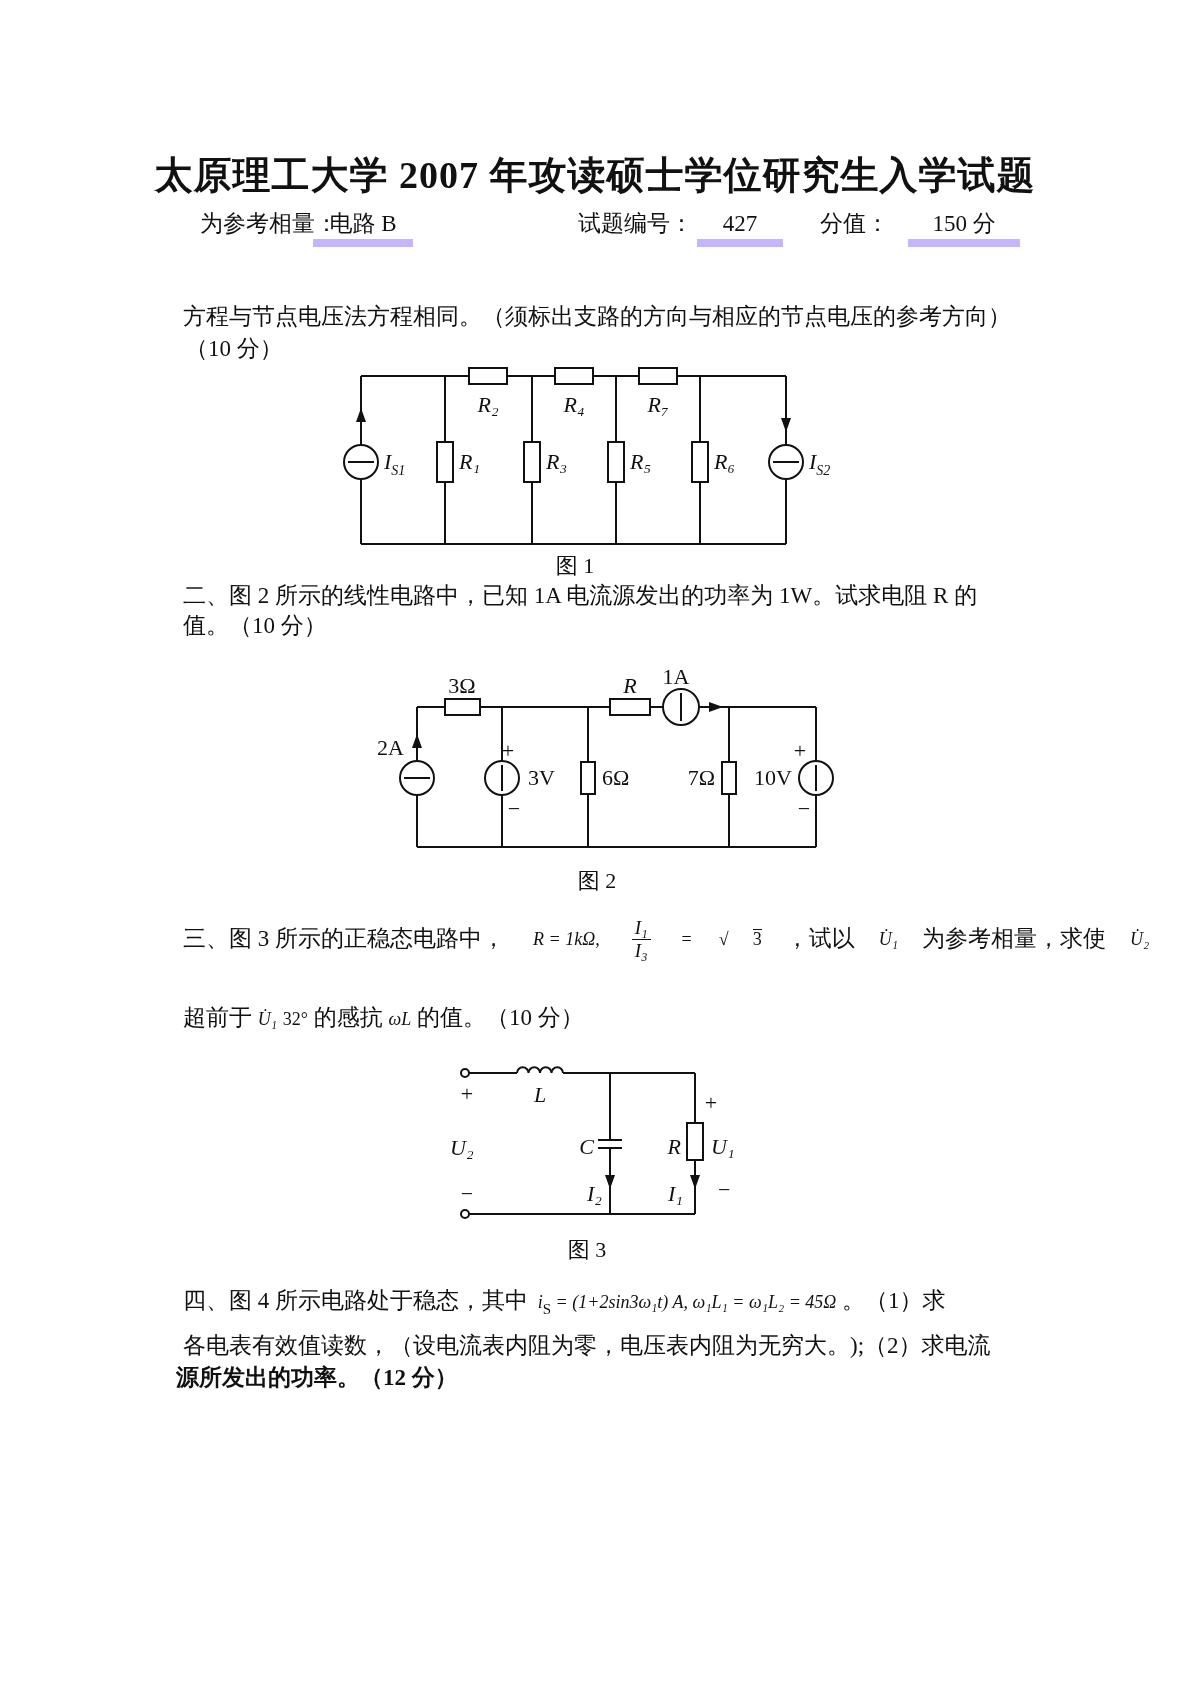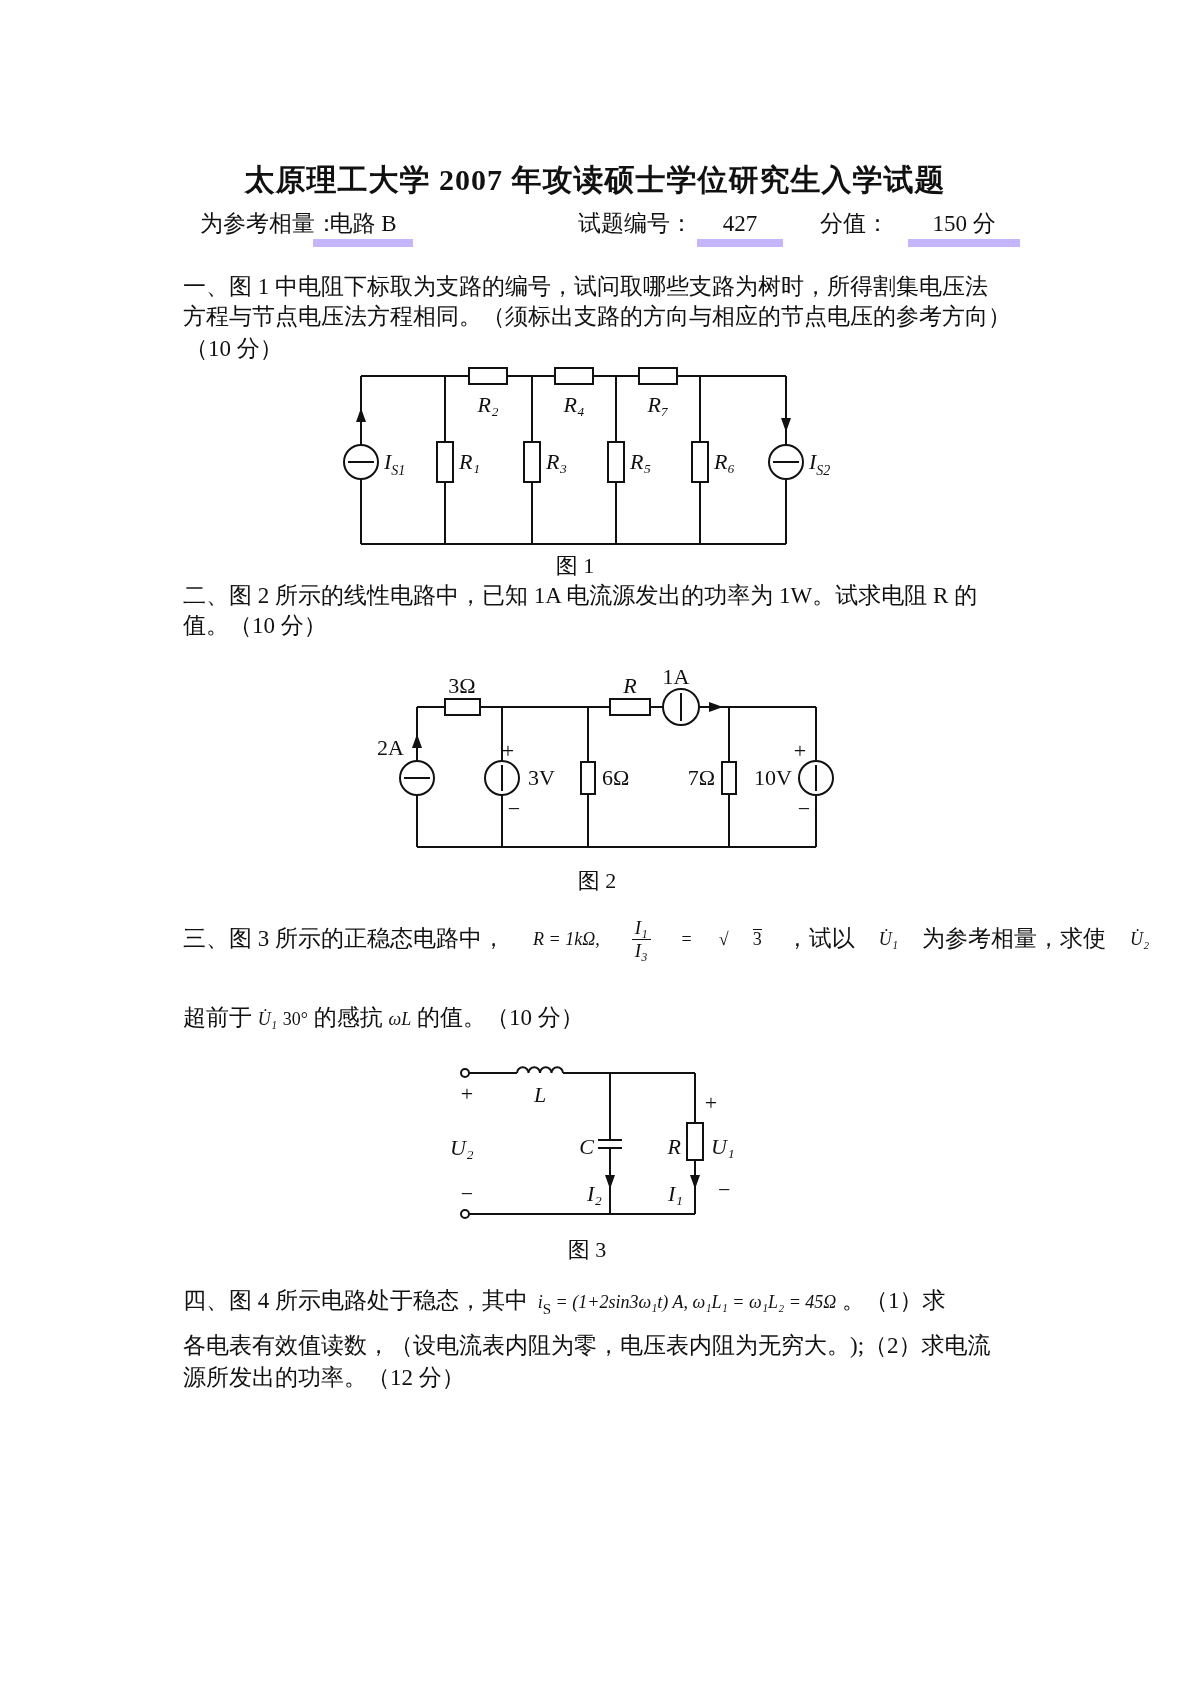--- a/index.html
+++ b/index.html
@@ -1,21 +1,21 @@
 <!DOCTYPE html>
 <html><head>
 <meta charset="utf-8">
 <style>
   html,body{margin:0;padding:0;background:#e8e8e8;}
   .page{
     position:relative;width:1190px;height:1683px;background:#ffffff;
     font-family:"Liberation Serif","DejaVu Serif",serif;color:#111;overflow:hidden;
   }
   .abs{position:absolute;white-space:nowrap;}
-  .title{left:0;top:150px;width:1190px;text-align:center;font-size:30px;font-weight:bold;letter-spacing:1px;margin-top:10px;}
+  .title{left:0;top:150px;width:1190px;text-align:center;font-size:38px;font-weight:bold;letter-spacing:1px;}
   .bline{font-size:23px;line-height:30px;}
   .uline{border-bottom:8px solid #c4b5fd;text-align:center;display:inline-block;}
   .mi{font-style:italic;}
   .mformula{font-size:18px;}
   .frac{display:inline-flex;flex-direction:column;align-items:center;vertical-align:middle;font-size:19px;line-height:1.15;margin:0 4px;}
   .frac .den{border-top:1.7px solid #111;padding:0 3px;}
   .sqrt-arg{display:inline-block;border-top:1.7px solid #111;line-height:1.05;}
   .q3line{display:flex;align-items:center;}
   .caption{font-size:22px;text-align:center;width:110px;}
   svg text{font-family:"Liberation Serif","DejaVu Serif",serif;font-size:22px;fill:#111;}
@@ -32,21 +32,20 @@
   <div class="abs bline" style="left:0;top:209px;width:1190px;">
     <span class="abs" style="left:200px;">为参考相量：</span>
     <span class="abs uline" style="left:313px;width:100px;">电路 B</span>
     <span class="abs" style="left:578px;">试题编号：</span>
     <span class="abs uline" style="left:697px;width:86px;">427</span>
     <span class="abs" style="left:820px;">分值：</span>
     <span class="abs uline" style="left:908px;width:112px;">150 分</span>
   </div>
 
 
-  <div class="abs bline" style="left:183px;top:272px;">一、图 1 中电阻下标取为支路的编号，试问取哪些支路为树时，所得割集电压法</div>
   <div class="abs bline" style="left:183px;top:302px;">方程与节点电压法方程相同。（须标出支路的方向与相应的节点电压的参考方向）</div>
   <div class="abs bline" style="left:185px;top:334px;">（10 分）</div>
 
   <svg class="abs" style="left:340px;top:350px;" width="520" height="210" viewBox="0 0 520 210">
     <g stroke="#111" stroke-width="2" fill="none">
       <line x1="21" y1="26" x2="446" y2="26"></line>
       <line x1="21" y1="194" x2="446" y2="194"></line>
       <line x1="105" y1="26" x2="105" y2="194"></line>
       <line x1="192" y1="26" x2="192" y2="194"></line>
       <line x1="276" y1="26" x2="276" y2="194"></line>
@@ -143,21 +142,21 @@
     <span class="mformula sqrt-arg">3</span>
     <span>，试以</span>
     <span class="mi mformula">U̇₁</span>
     <span>为参考相量，求使</span>
     <span class="mi mformula">U̇₂</span>
   </div>
 
   <div class="abs bline" style="left:183px;top:1003px;">
     <span>超前于</span>
     <span class="mi mformula">U̇₁</span>
-    <span class="mformula">30°</span>
+    <span class="mformula">32°</span>
     <span>的感抗</span>
     <span class="mi mformula">ωL</span>
     <span>的值。（10 分）</span>
   </div>
 
   <svg class="abs" style="left:430px;top:1055px;" width="320" height="175" viewBox="0 0 320 175">
     <g stroke="#111" stroke-width="2" fill="none">
       <line x1="39" y1="18" x2="87" y2="18"></line>
       <path d="M87 18 a5.75 5.75 0 0 1 11.5 0 a5.75 5.75 0 0 1 11.5 0 a5.75 5.75 0 0 1 11.5 0 a5.75 5.75 0 0 1 11.5 0"></path>
       <line x1="133" y1="18" x2="265" y2="18"></line>
@@ -187,15 +186,15 @@
     <text x="288" y="142">−</text>
   </svg>
   <div class="abs caption" style="left:532px;top:1235px;">图 3</div>
 
   <div class="abs bline" style="left:183px;top:1286px;">
     <span>四、图 4 所示电路处于稳态，其中</span>
     <span class="mi mformula" style="margin-left:4px;">i</span><sub class="mformula" style="font-size:15px;">S</sub><span class="mi mformula"> = (1+2sin3ω₁t) A, ω₁L₁ = ω₁L₂ = 45Ω</span>
     <span>。（1）求</span>
   </div>
   <div class="abs bline" style="left:183px;top:1331px;">各电表有效值读数，（设电流表内阻为零，电压表内阻为无穷大。);（2）求电流</div>
-  <div class="abs bline" style="left:183px;top:1363px;">源所发出的功率。（12 分）</div>
+  <div class="abs bline" style="left:176px;top:1363px;font-weight:bold;">源所发出的功率。（12 分）</div>
 
 </div>
 
 </body></html>

